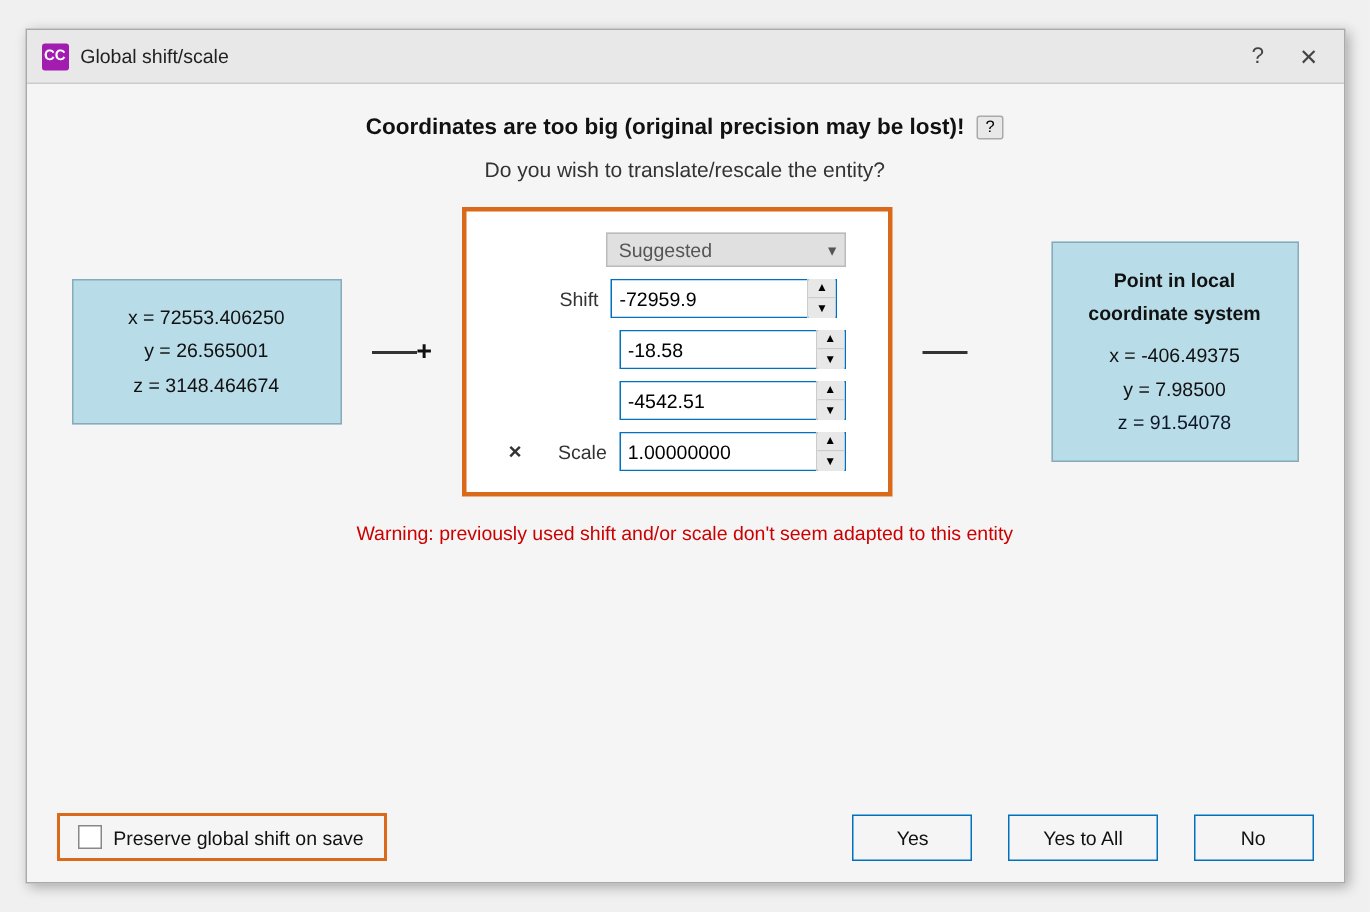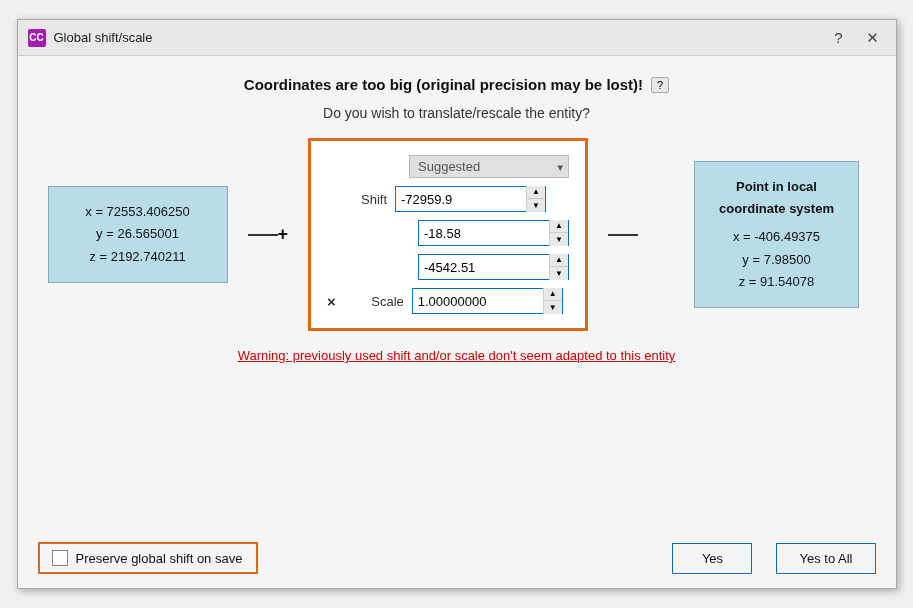--- a/index.html
+++ b/index.html
@@ -119,21 +119,21 @@
     .info-box .val.red { color: #cc0000; }
     .connector {
       display: flex;
       align-items: center;
       font-size: 18px;
       color: #333;
     }
     .center-panel {
       border: 3px solid #d86a1a;
       background: #fff;
-      padding: 14px 16px;
+      padding: 14px 28px;
       display: flex;
       flex-direction: column;
       gap: 8px;
       min-width: 280px;
     }
     .dropdown-row {
       display: flex;
       justify-content: flex-end;
     }
     .dropdown-select {
@@ -217,21 +217,20 @@
     .scale-row {
       display: flex;
       align-items: center;
       gap: 8px;
     }
     .warning-text {
       text-align: center;
       color: #cc0000;
       font-size: 13px;
       margin-top: 5px;
-      text-decoration: underline;
     }
     .footer {
       display: flex;
       align-items: center;
       padding: 10px 20px 14px;
       gap: 24px;
     }
     .preserve-box {
       border: 2px solid #d86a1a;
       padding: 6px 12px;
@@ -304,21 +303,21 @@
       <button class="help-btn-small">?</button>
     </div>
 
     <div class="subtitle">Do you wish to translate/rescale the entity?</div>
 
     <div class="main-area">
 
       <div class="info-box">
         <div class="val">x = 72553.406250</div>
         <div class="val">y = 26.565001</div>
-        <div class="val">z = 2192.740211</div>
+        <div class="val">z = 3148.464674</div>
       </div>
 
       <div class="connector">
         <span class="connector-line"></span>
         <span class="plus-sign">+</span>
       </div>
 
       <div class="center-panel">
 
         <div class="dropdown-row">
@@ -389,14 +388,15 @@
   </div>
 
   <div class="footer">
     <div class="preserve-box">
       <input type="checkbox" class="preserve-checkbox" style="">
       <span class="preserve-label">Preserve global shift on save</span>
     </div>
     <div class="spacer"></div>
     <button class="dialog-btn">Yes</button>
     <button class="dialog-btn">Yes to All</button>
+    <button class="dialog-btn">No</button>
   </div>
 </div>
 
 </body></html>

